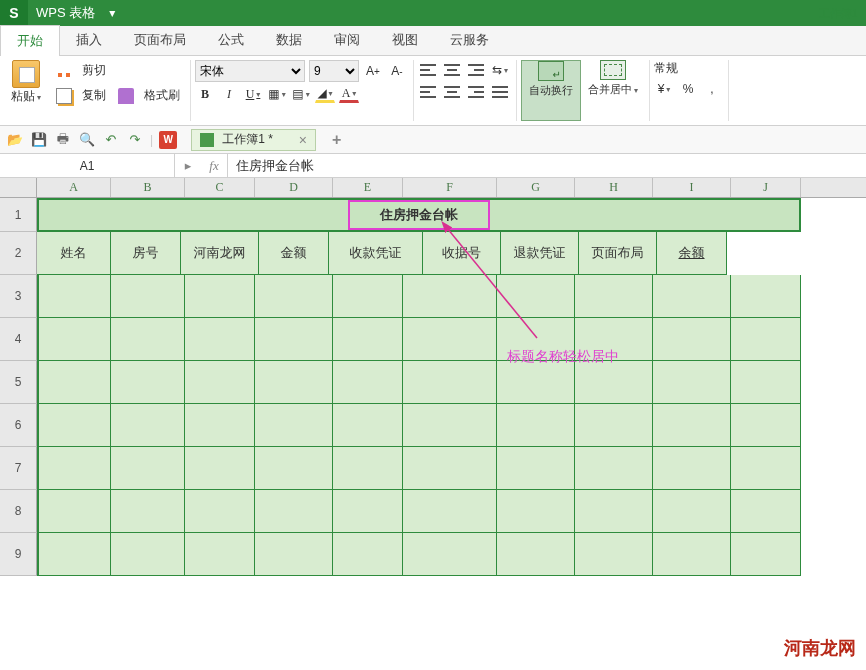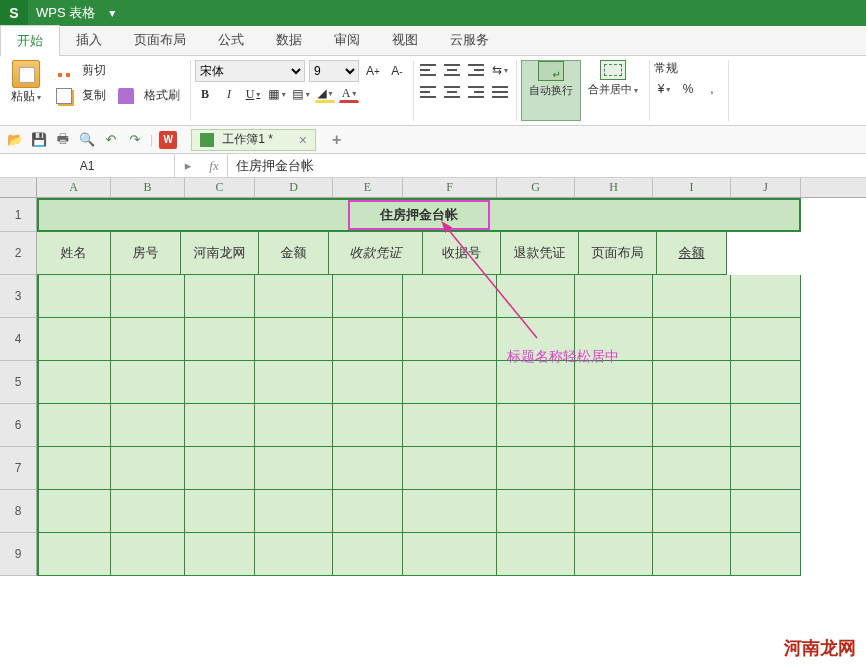--- a/index.html
+++ b/index.html
@@ -309,21 +309,21 @@
     <div class="cells">
       <div class="table-region" id="table-region">
           <div class="merged-row1" style="width: 764px;">
             <div class="title-box">住房押金台帐</div>
           </div>
           <div class="hdr-row" style="width: 764px;">
             <div class="hdr-cell" style="width: 74px;">姓名</div>
             <div class="hdr-cell" style="width: 70px;">房号</div>
             <div class="hdr-cell" style="width: 78px;">河南龙网</div>
             <div class="hdr-cell" style="width: 70px;">金额</div>
-            <div class="hdr-cell" style="width: 94px; font-style: italic;">收款凭证</div>
+            <div class="hdr-cell" style="width: 94px;">收款凭证</div>
             <div class="hdr-cell" style="width: 78px;">收据号</div>
             <div class="hdr-cell" style="width: 78px;">退款凭证</div>
             <div class="hdr-cell" style="width: 78px;">页面布局</div>
             <div class="hdr-cell" style="width: 70px; text-decoration: underline;">余额</div>
           </div>
           <div class="data-row" style="width: 764px;">
             <div class="data-cell left-border" style="width: 74px;"></div>
             <div class="data-cell" style="width: 74px;"></div>
             <div class="data-cell" style="width: 70px;"></div>
             <div class="data-cell" style="width: 78px;"></div>

